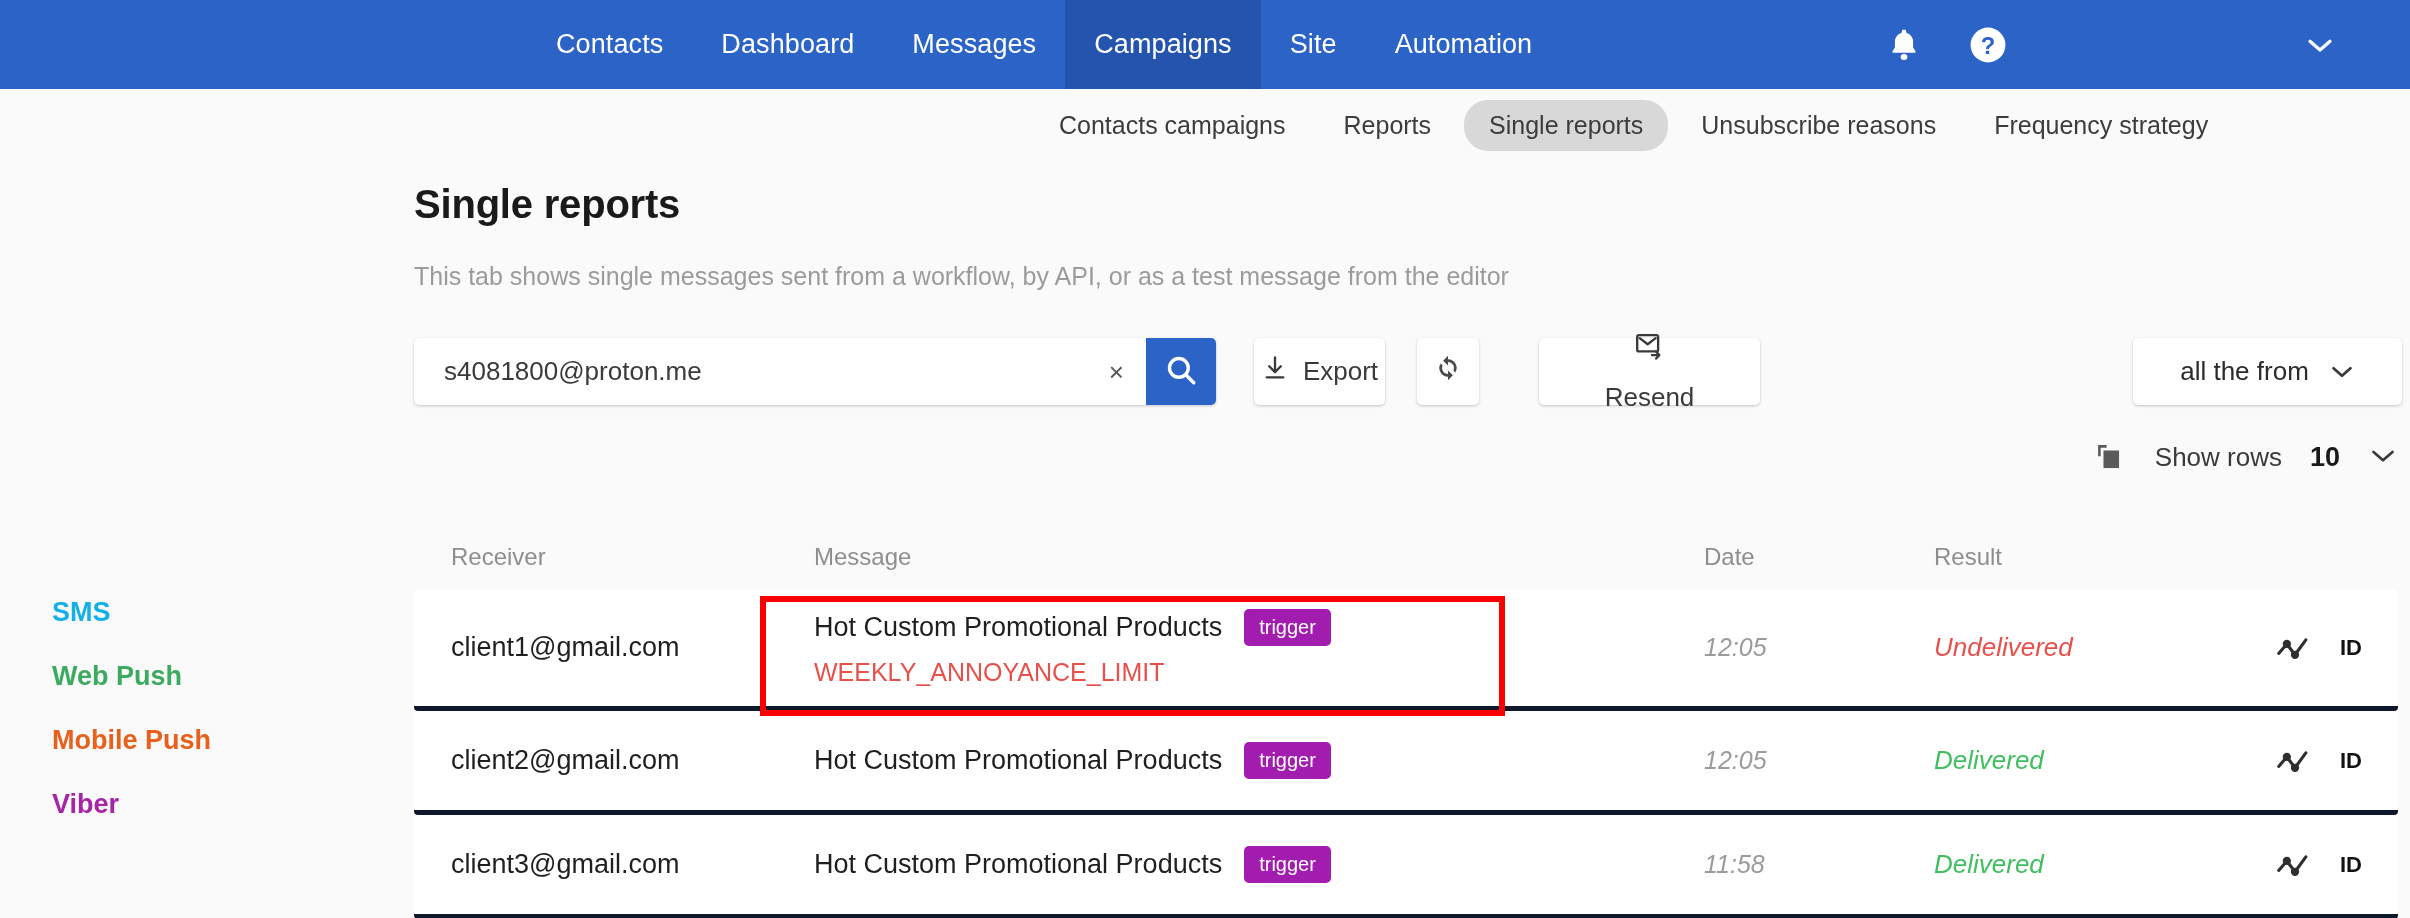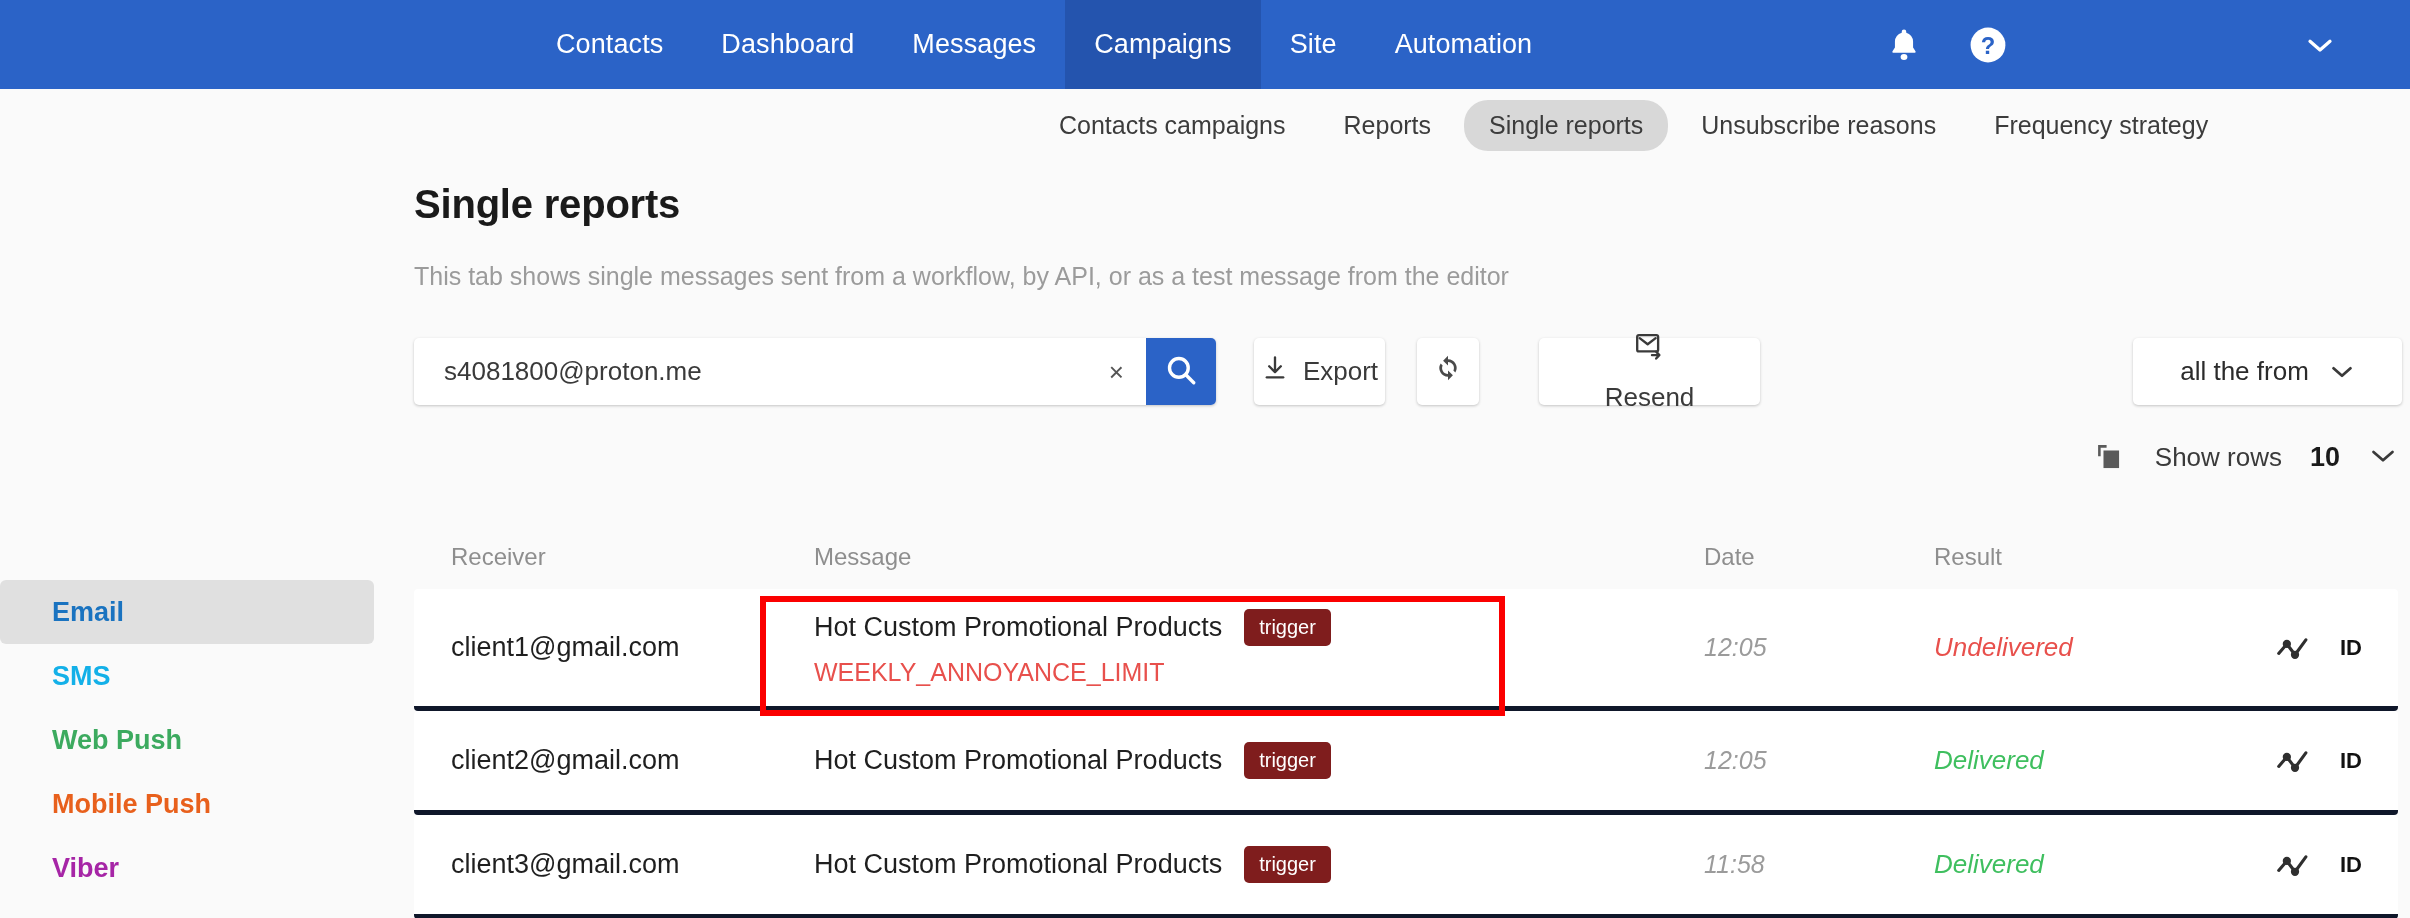--- a/index.html
+++ b/index.html
@@ -176,21 +176,21 @@
     min-height: 104px;
     background: #ffffff;
     border-bottom: 5px solid #0f172a;
     border-radius: 4px;
   }
   .trow:first-of-type { border-top-left-radius: 8px; border-top-right-radius: 8px; }
   .cell-receiver { font-size: 27px; color: #1f1f1f; }
   .msg-line { display: flex; align-items: center; gap: 22px; }
   .msg-title { font-size: 27px; color: #1f1f1f; }
   .badge {
-    background: #7f1d1d; color: #ffffff;
+    background: #a21caf; color: #ffffff;
     font-size: 20px;
     padding: 7px 15px;
     border-radius: 5px;
   }
   .msg-error {
     font-size: 25px; color: #e8504c;
     margin-top: 12px;
   }
   .cell-date { font-size: 25px; color: #9b9b9b; font-style: italic; }
   .cell-result { font-size: 26px; font-style: italic; }
@@ -344,23 +344,20 @@
   <span class="showrows-label">Show rows</span>
   <span class="showrows-count">10</span>
   <span>
     <svg width="30" height="19" viewBox="0 0 24 16" fill="none" stroke="#3a3a3a" stroke-width="2.3" stroke-linecap="round" stroke-linejoin="round">
       <path d="M4 5 L12 12 L20 5"></path>
     </svg>
   </span>
 </div>
 
 <div class="sidebar">
-  <div class="side-item active" style="color:#1a73c0">
-    <span>Email</span>
-  </div>
   <div class="side-item" style="color:#13b0e8">
     <span>SMS</span>
   </div>
   <div class="side-item" style="color:#3caa5f">
     <span>Web Push</span>
   </div>
   <div class="side-item" style="color:#e8601c">
     <span>Mobile Push</span>
   </div>
   <div class="side-item" style="color:#a625a6">

